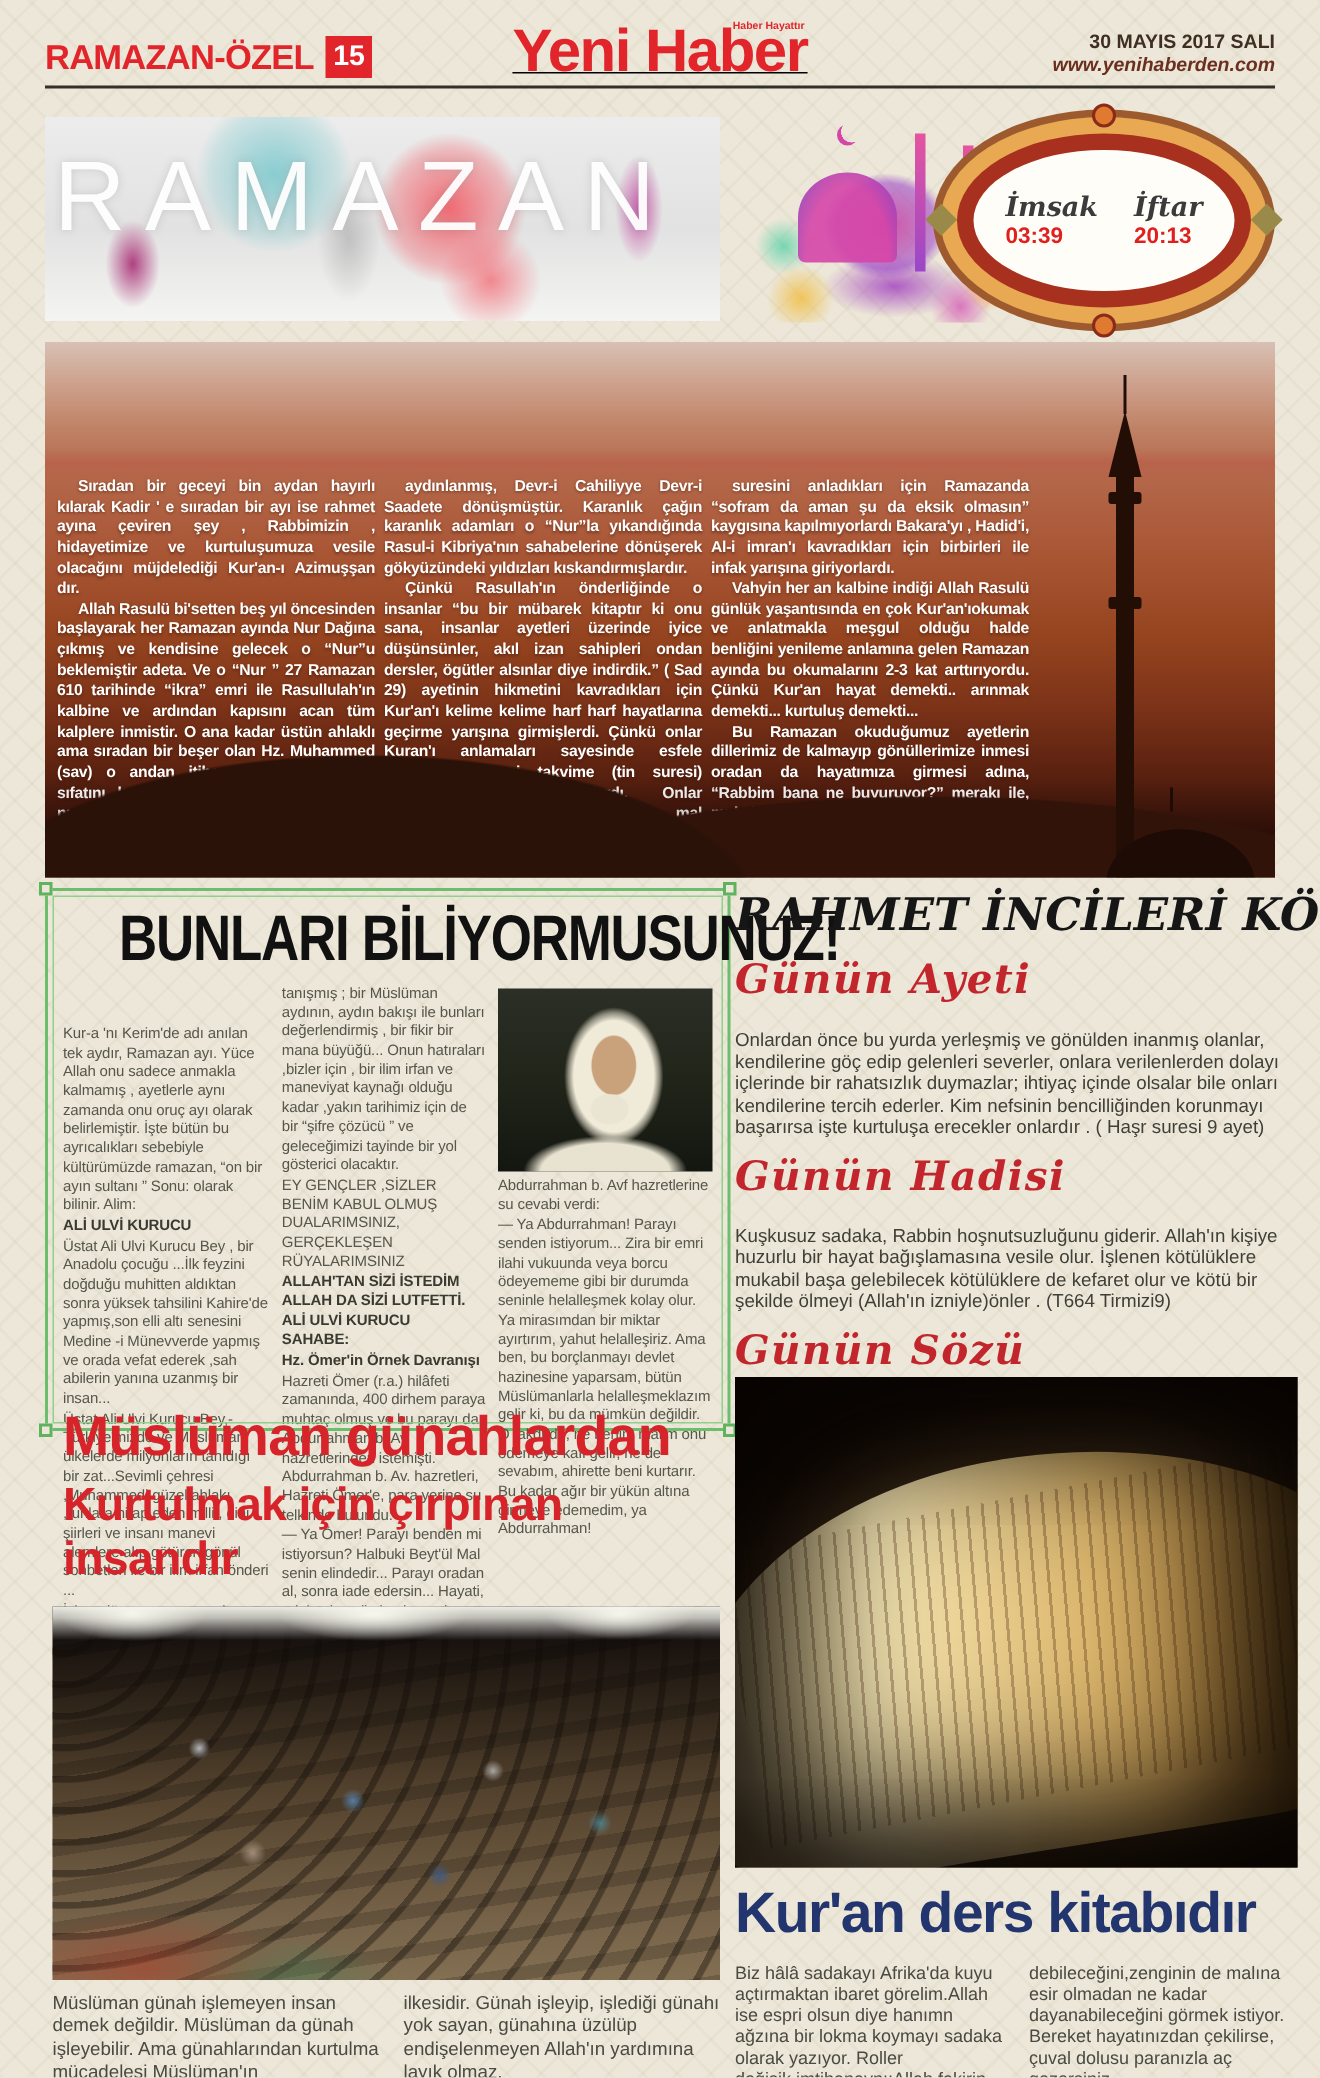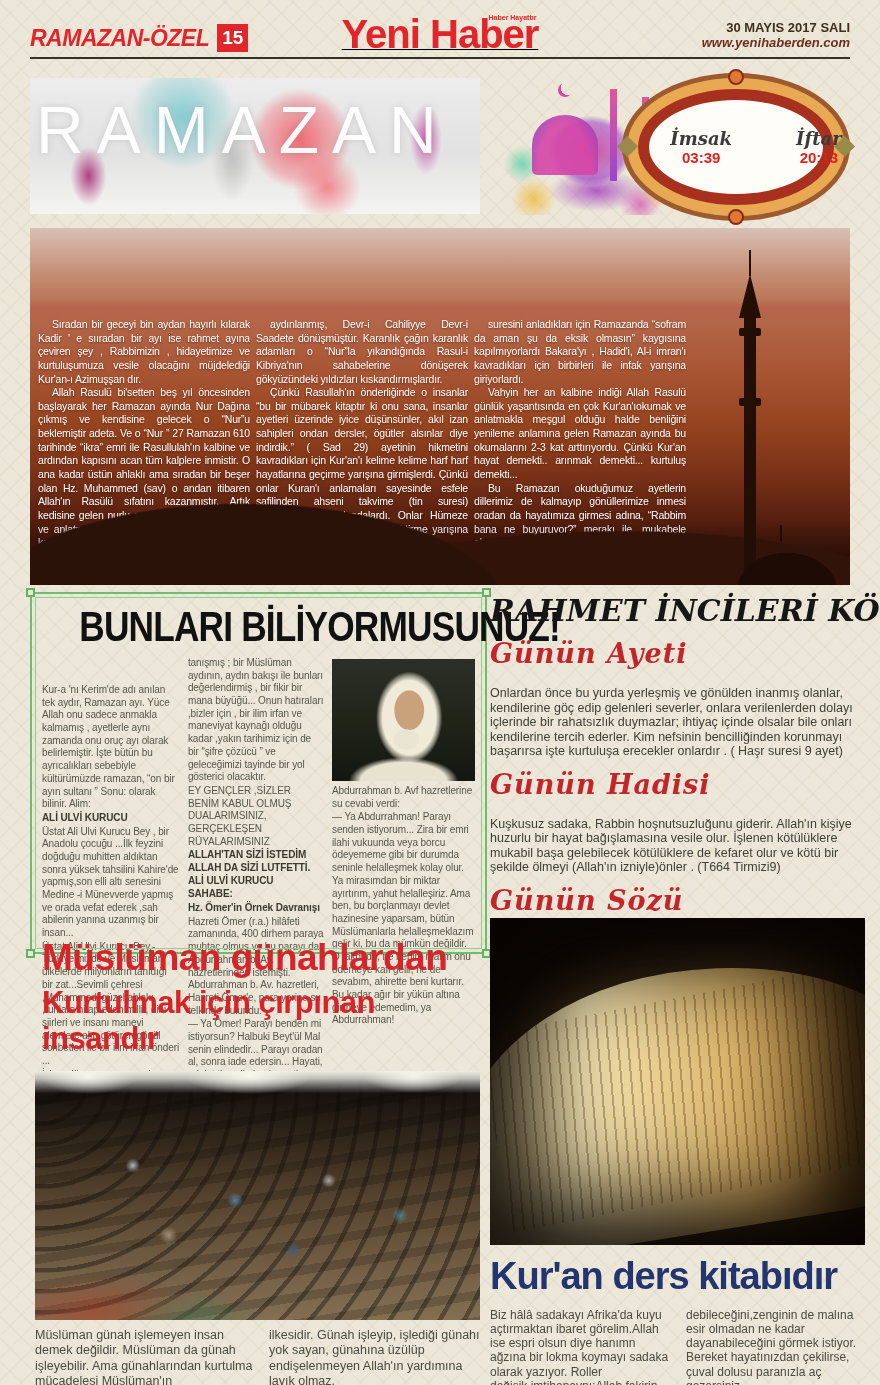--- a/index.html
+++ b/index.html
@@ -6,21 +6,21 @@
   html,body { width:880px; background:#e9e4d4; font-family:"Liberation Sans", sans-serif; }
   .page { position:relative; width:880px; height:1385px; overflow:hidden;
     background:
       repeating-linear-gradient(45deg, rgba(185,175,145,.10) 0 2px, transparent 2px 16px),
       repeating-linear-gradient(-45deg, rgba(185,175,145,.10) 0 2px, transparent 2px 16px),
       #ece7d8; }
 
   
   .header { position:absolute; top:18px; left:30px; right:30px; height:38px; }
   .masthead-left { position:absolute; left:0; top:6px; display:flex; align-items:center; gap:8px; }
-  .section-label { color:#e2242b; font-weight:bold; font-size:23px; letter-spacing:-0.5px;font-style:italic; }
+  .section-label { color:#e2242b; font-weight:bold; font-size:23px; letter-spacing:-0.5px; }
   .pagenum { background:#e2242b; color:#fff; font-weight:bold; font-size:19px; width:31px; height:28px;
     display:flex; align-items:center; justify-content:center; }
   .logo-wrap { position:absolute; left:50%; transform:translateX(-50%); top:-4px; text-align:center;text-decoration:underline; }
   .logo { color:#e2242b; font-weight:bold; font-size:40px; letter-spacing:-1px; line-height:1; }
   .logo-tagline { position:absolute; right:2px; top:0px; color:#e2242b; font-size:7px; font-weight:bold; }
   .masthead-right { position:absolute; right:0; top:2px; text-align:right; }
   .date-line { color:#3f2e22; font-weight:bold; font-size:13px; }
   .website { color:#6b2f1f; font-weight:bold; font-style:italic; font-size:13px; }
   .header-rule { position:absolute; top:57px; left:30px; right:30px; height:2px; background:#33302b; }
 
@@ -57,33 +57,33 @@
   .medallion { position:absolute; right:0; top:-2px; width:228px; height:148px; }
   .med-l1 { position:absolute; inset:0; border-radius:50%; background:#9c5a2e; }
   .med-l2 { position:absolute; inset:5px; border-radius:50%; background:#e8a952; }
   .med-l3 { position:absolute; inset:16px; border-radius:50%; background:#a8301f; }
   .med-l4 { position:absolute; inset:27px; border-radius:50%; background:#fffdf8; display:flex; align-items:center; justify-content:center; }
   .med-dot { position:absolute; width:16px; height:16px; border-radius:50%; background:#e07a30; border:2px solid #8a2a1a; left:106px; }
   .med-dot.top { top:-4px; } .med-dot.bottom { bottom:-4px; }
   .med-dia { position:absolute; width:15px; height:15px; background:#9a8a4a; transform:rotate(45deg); top:66px; }
   .med-dia.left { left:-2px; } .med-dia.right { right:-2px; }
   .times-row { display:flex; gap:24px; }
-  .time-col { text-align:center;margin-left:40px; }
+  .time-col { text-align:left; }
   .time-label { font-family:"DejaVu Serif", serif; font-style:italic; font-weight:bold; font-size:18px; color:#3b3b3b; }
   .time-value { color:#e01f1f; font-weight:bold; font-size:15px; }
 
   
   .main-article { position:absolute; top:228px; left:30px; width:820px; height:357px; overflow:hidden;
     background:
       linear-gradient(180deg, rgba(190,90,75,0) 20%, rgba(185,80,65,.40) 22.5%, rgba(185,80,65,0) 26%),
       linear-gradient(180deg,#d8c0b4 0%, #cda08c 8%, #c08266 16%, #b4684a 25%, #a85534 40%, #95441f 55%, #7c3318 68%, #5c2210 80%, #38120a 92%, #240b06 100%); }
   .kicker { position:absolute; top:16px; left:10px; color:#2b2424; font-weight:bold; font-size:27px; letter-spacing:0px; }
   .headline2 { position:absolute; top:52px; left:0; width:78%; text-align:center; color:#403636; font-size:23px; letter-spacing:1px; }
   .art-cols { position:absolute; top:90px; left:8px; width:648px; display:flex; gap:6px; }
-  .art-col { width:212px; color:#fff; font-weight:normal; font-size:10.5px; line-height:1.3; text-align:justify;
+  .art-col { width:212px; color:#fff; font-weight:bold; font-size:10.5px; line-height:1.3; text-align:justify;
     letter-spacing:-0.2px; text-shadow:0 1px 2px rgba(60,20,5,.55); }
   .art-col p { text-indent:14px; }
   .mountain { position:absolute; bottom:0; left:0; right:0; height:120px;
     background:
       radial-gradient(ellipse 430px 170px at 26% 118%, #2b1209 0 60%, transparent 61%),
       radial-gradient(ellipse 520px 140px at 72% 128%, #321309 0 62%, transparent 63%),
       linear-gradient(180deg, transparent 0 45%, rgba(20,7,3,.6) 100%); }
   .minaret { position:absolute; right:84px; top:22px; width:32px; height:335px; }
   .minaret .spire { position:absolute; left:15px; top:0; width:2px; height:26px; background:#230e06; }
   .minaret .cone { position:absolute; left:5px; top:24px; width:0; height:0;

